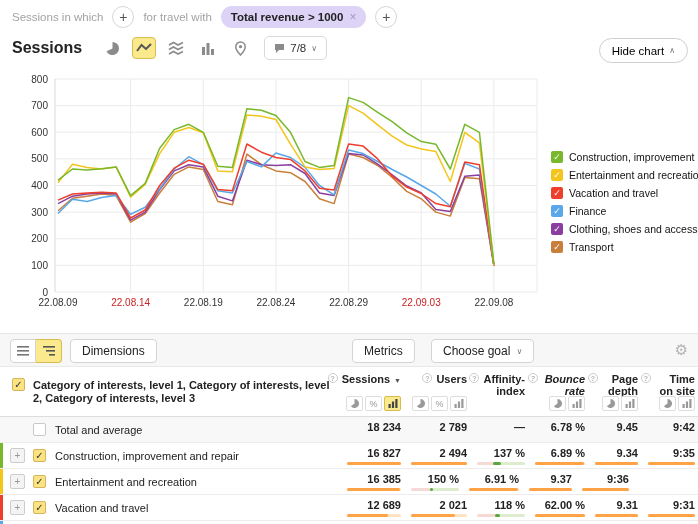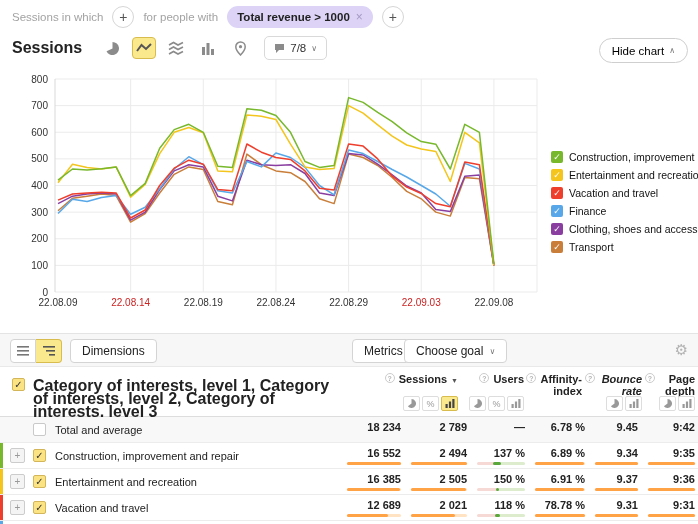--- a/index.html
+++ b/index.html
@@ -45,21 +45,21 @@
     display:flex; align-items:center; justify-content:center; cursor:pointer; }
   .vt-btn:first-child { border-radius:4px 0 0 4px; }
   .vt-btn:last-child { border-radius:0 4px 4px 0; border-left:none; }
   .vt-btn.selected { background:#fbe98e; border-color:#d9bc4e; }
   .gear { position:absolute; right:10px; top:8px; font-size:15px; color:#b3b3b3; cursor:pointer; line-height:1; }
   .thead { position:absolute; top:367px; left:0; width:698px; height:50px; border-bottom:1px solid #dddddd; }
   .dim-cell { position:absolute; left:0; top:0; width:340px; padding:7px 0 0 12px; }
   .cb { width:13px; height:13px; border-radius:2px; border:1px solid #c9c9c9; background:#fff;
     display:inline-block; font-size:10px; line-height:12px; text-align:center; color:#333; cursor:pointer; }
   .cb.checked { background:#fbe383; border-color:#d3b65a; }
-  .dim-text { font-size:16px; font-weight:bold; line-height:13px; display:block;
+  .dim-text { font-size:11px; font-weight:bold; line-height:13px; display:block;
     margin-left:21px; margin-top:-13px; width:308px; }
   .cols { position:absolute; right:0; top:0; display:flex; height:100%; }
   .col { padding-top:6px; position:relative; }
   .col-label { display:flex; justify-content:flex-end; align-items:flex-start; gap:4px;
     font-size:11px; font-weight:bold; text-align:right; line-height:12px; padding-right:3px; }
   .help-c { width:10px; height:10px; border-radius:50%; border:1px solid #ccc; color:#b5b5b5;
     font-size:7px; line-height:9px; text-align:center; flex:0 0 10px; margin-top:0px; }
   .sort-arrow { font-size:7px; color:#555; margin-top:2px; }
   .modes { position:absolute; bottom:5px; right:3px; display:flex; gap:2px; }
   .mode-btn { width:17px; height:15px; border:1px solid #ddd; border-radius:2px; background:#fff;
@@ -87,21 +87,21 @@
   .aff-marker { position:absolute; top:0; height:3px; background:#5aa73c; border-radius:2px; }
   svg text { font-family:"Liberation Sans", sans-serif; }
 </style>
 </head>
 <body>
 
 <div class="filter-bar">
   <div class="fb-inner">
     <span class="gray-label">Sessions in which</span>
     <button class="plus-btn"><span>+</span></button>
-    <span class="gray-label">for people with</span>
+    <span class="gray-label">for travel with</span>
     <span class="chip">
       <span class="chip-text">Total revenue &gt; 1000</span>
       <span class="chip-x">×</span>
     </span>
     <button class="plus-btn"><span>+</span></button>
   </div>
 </div>
 
 <div class="chart-header">
   <div class="ch-inner">
@@ -236,21 +236,21 @@
           <rect x="6" y="8" width="6" height="1.6" fill="#555"></rect>
       </svg>
     </span>
   </div>
   <button class="btn" style="position:absolute;left:70px;top:5px;">
     <span>Dimensions</span>
   </button>
   <button class="btn" style="position:absolute;left:352px;top:5px;">
     <span>Metrics</span>
   </button>
-  <button class="btn" style="position:absolute;left:404px;top:5px;">
+  <button class="btn" style="position:absolute;left:431px;top:5px;">
     <span>Choose goal</span>
     <span class="caret">∨</span>
   </button>
   <span class="gear">⚙</span>
 </div>
 
 <div class="thead">
   <div class="dim-cell">
     <span class="cb checked">✓</span>
     <span class="dim-text">Category of interests, level 1, Category of interests, level 2, Category of interests, level 3</span>
@@ -342,20 +342,40 @@
           </span>
           <span class="mode-btn">
             <svg width="10" height="9" viewBox="0 0 10 9">
               <rect x="0.5" y="5" width="2.2" height="4" fill="#999"></rect>
               <rect x="3.9" y="2.5" width="2.2" height="6.5" fill="#999"></rect>
               <rect x="7.3" y="0" width="2.2" height="9" fill="#999"></rect>
             </svg>
           </span>
         </div>
       </div>
+      <div class="col" style="width: 57px;">
+        <div class="col-label">
+          <span class="help-c">?</span>
+          <span>Time on site</span>
+        </div>
+        <div class="modes">
+          <span class="mode-btn">
+            <svg width="9" height="9" viewBox="0 0 10 10">
+              <path d="M5,5 L5,0 A5,5 0 1 1 1,8 Z" fill="#999"></path>
+            </svg>
+          </span>
+          <span class="mode-btn">
+            <svg width="10" height="9" viewBox="0 0 10 9">
+              <rect x="0.5" y="5" width="2.2" height="4" fill="#999"></rect>
+              <rect x="3.9" y="2.5" width="2.2" height="6.5" fill="#999"></rect>
+              <rect x="7.3" y="0" width="2.2" height="9" fill="#999"></rect>
+            </svg>
+          </span>
+        </div>
+      </div>
     </div>
 </div>
 
 <div class="rows" id="table-rows">
     <div class="trow total">
       <div class="label-cell">
         <span class="cb row-cb"></span>
         <span class="row-label">Total and average</span>
       </div>
       <div class="vcell" style="width:64px"><span>18 234</span></div>
@@ -365,21 +385,21 @@
       <div class="vcell" style="width:53px"><span>9.45</span></div>
       <div class="vcell" style="width:57px"><span>9:42</span></div>
     </div>
     <div class="trow">
       <span class="stripe" style="background:#77b82c"></span>
       <div class="label-cell">
         <span class="expander">+</span>
         <span class="cb row-cb checked">✓</span>
         <span class="row-label">Construction, improvement and repair</span>
       </div>
-      <div class="vcell" style="width:64px"><span>16 552</span><span class="bar-track">
+      <div class="vcell" style="width:64px"><span>16 827</span><span class="bar-track">
           <span class="bar-fill" style="width:100.0%;display:block"></span>
         </span></div>
       <div class="vcell" style="width:66px"><span>2 494</span><span class="bar-track">
           <span class="bar-fill" style="width:100.0%;display:block"></span>
         </span></div>
       <div class="vcell" style="width:58px"><span>137 %</span><span class="aff-track">
           <span class="aff-marker" style="left:calc(42% - 3.96px);width:7.92px"></span>
         </span></div>
       <div class="vcell" style="width:60px"><span>6.89 %</span><span class="bar-track">
           <span class="bar-fill" style="width:97.5%;display:block"></span>
@@ -394,23 +414,20 @@
     <div class="trow">
       <span class="stripe" style="background:#f3c51d"></span>
       <div class="label-cell">
         <span class="expander">+</span>
         <span class="cb row-cb checked">✓</span>
         <span class="row-label">Entertainment and recreation</span>
       </div>
       <div class="vcell" style="width:64px"><span>16 385</span><span class="bar-track">
           <span class="bar-fill" style="width:97.4%;display:block"></span>
         </span></div>
-      <div class="vcell" style="width:66px"><span>2 505</span><span class="bar-track">
-          <span class="bar-fill" style="width:98.2%;display:block"></span>
-        </span></div>
       <div class="vcell" style="width:58px"><span>150 %</span><span class="aff-track">
           <span class="aff-marker" style="left:calc(42% - 1.4px);width:2.8px"></span>
         </span></div>
       <div class="vcell" style="width:60px"><span>6.91 %</span><span class="bar-track">
           <span class="bar-fill" style="width:97.7%;display:block"></span>
         </span></div>
       <div class="vcell" style="width:53px"><span>9.37</span><span class="bar-track">
           <span class="bar-fill" style="width:100.0%;display:block"></span>
         </span></div>
       <div class="vcell" style="width:57px"><span>9:36</span><span class="bar-track">
@@ -426,21 +443,21 @@
       </div>
       <div class="vcell" style="width:64px"><span>12 689</span><span class="bar-track">
           <span class="bar-fill" style="width:76.8%;display:block"></span>
         </span></div>
       <div class="vcell" style="width:66px"><span>2 021</span><span class="bar-track">
           <span class="bar-fill" style="width:79.2%;display:block"></span>
         </span></div>
       <div class="vcell" style="width:58px"><span>118 %</span><span class="aff-track">
           <span class="aff-marker" style="left:calc(42% - 2.44px);width:4.88px"></span>
         </span></div>
-      <div class="vcell" style="width:60px"><span>78.78 %</span><span class="bar-track">
+      <div class="vcell" style="width:60px"><span>62.00 %</span><span class="bar-track">
           <span class="bar-fill" style="width:100.0%;display:block"></span>
         </span></div>
       <div class="vcell" style="width:53px"><span>9.31</span><span class="bar-track">
           <span class="bar-fill" style="width:99.4%;display:block"></span>
         </span></div>
       <div class="vcell" style="width:57px"><span>9:31</span><span class="bar-track">
           <span class="bar-fill" style="width:99.1%;display:block"></span>
         </span></div>
     </div>
     <div class="trow">

